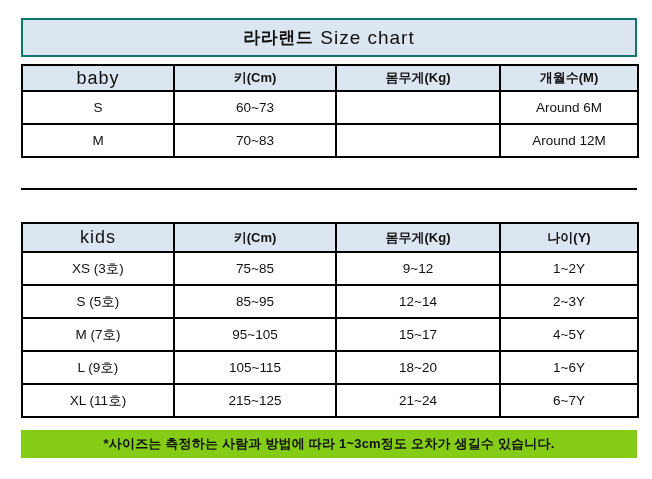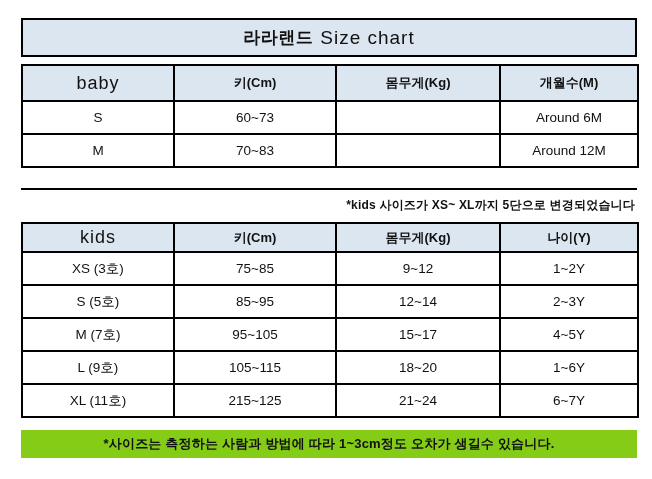--- a/index.html
+++ b/index.html
@@ -3,40 +3,40 @@
 <meta charset="utf-8">
 <style>
   html,body { margin:0; padding:0; background:#ffffff; }
   .page {
     position:relative; width:652px; height:479px; background:#ffffff;
     font-family:"Liberation Sans","DejaVu Sans",sans-serif; color:#111111;
     overflow:hidden;
   }
   .title-bar {
     position:absolute; left:21px; top:18px; width:616px; height:39px;
-    background:#dce6f1; border:2px solid #000000; box-sizing:border-box;
+    background:#dce6f1; border:2px solid #0f766e; box-sizing:border-box;
     display:flex; align-items:center; justify-content:center; gap:7px;
   }
   .title-ko { font-weight:bold; font-size:17px; letter-spacing:0.5px; }
   .title-en { font-weight:normal; font-size:19px; letter-spacing:1px; }
 
   table.tbl {
     position:absolute; left:21px; width:616px;
     border-collapse:collapse; table-layout:fixed;
   }
   table.tbl th, table.tbl td {
     border:2px solid #000; text-align:center; vertical-align:middle;
     padding:0; overflow:hidden; white-space:nowrap;
   }
   table.tbl thead th { background:#dce6f1; font-size:13px; font-weight:bold; }
   table.tbl thead th.size-label { font-size:18px; font-weight:normal; letter-spacing:1px; }
   table.tbl td { font-size:13.5px; background:#ffffff; }
 
   .baby-table { top:64px; }
-  .baby-table thead tr { height:36px; }
+  .baby-table thead tr { height:26px; }
   .baby-table tbody tr { height:33px; }
 
   .kids-table { top:222px; }
   .kids-table thead tr { height:29px; }
   .kids-table tbody tr { height:33px; }
 
   .section-divider {
     position:absolute; left:21px; top:188px; width:616px; height:0;
     border-top:2px solid #000;
   }
@@ -86,21 +86,20 @@
         <td>M</td>
         <td>70~83</td>
         <td></td>
         <td>Around 12M</td>
       </tr>
     </tbody>
   </table>
 
   <div class="section-divider"></div>
 
-  <div class="kids-note">*kids 사이즈가 XS~ XL까지 5단으로 변경되었습니다</div>
 
   <table class="tbl kids-table">
     <colgroup>
       <col style="width:152px">
         <col style="width:162px">
         <col style="width:164px">
         <col style="width:138px">
     </colgroup>
     <thead>
       <tr>

